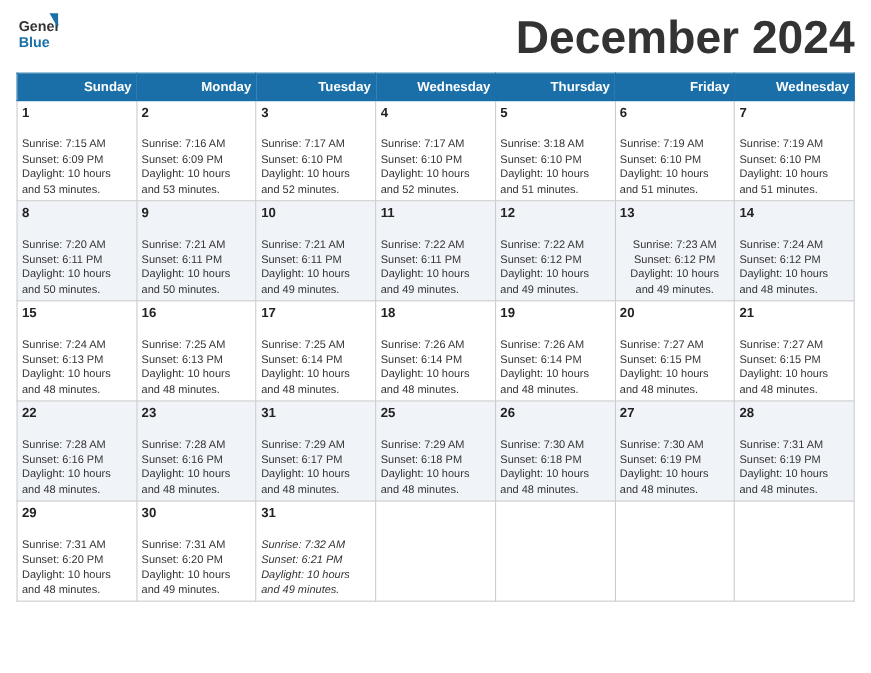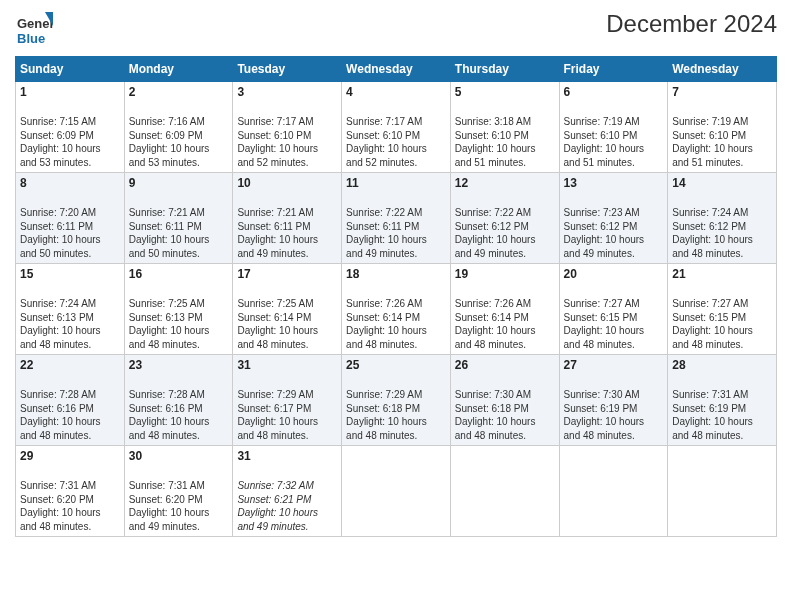--- a/index.html
+++ b/index.html
@@ -24,38 +24,38 @@
     }
     .logo {
       display: flex;
       flex-direction: column;
       align-items: flex-start;
     }
     .title-area {
       text-align: right;
     }
     .main-title {
-      font-size: 24px;
-      font-weight: normal;
+      font-size: 42px;
+      font-weight: bold;
       color: #333;
     }
     .subtitle {
       font-size: 14px;
       color: #555;
     }
     .calendar {
       width: 100%;
       border-collapse: collapse;
       font-size: 10px;
     }
     .calendar th {
       background: #1a6fa8;
       color: #fff;
       padding: 5px 4px;
-      text-align: left;
+      text-align: right;
       font-size: 12px;
       font-weight: bold;
       border: 1px solid #1a6fa8;
     }
     .calendar td {
       border: 1px solid #ccc;
       padding: 3px 4px;
       vertical-align: top;
       width: calc(100% / 7);
       background: #fff;
@@ -188,21 +188,21 @@
 Daylight: 10 hours and 49 minutes.</div>
           </td>
           <td>
             <span class="day-num">12</span>
             <div class="day-info" style="white-space: pre-line;">Sunrise: 7:22 AM
 Sunset: 6:12 PM
 Daylight: 10 hours and 49 minutes.</div>
           </td>
           <td>
             <span class="day-num">13</span>
-            <div class="day-info" style="white-space: pre-line;">Sunrise: 7:23 AM
+            <div class="day-info" style="white-space: pre-line; text-align: center;">Sunrise: 7:23 AM
 Sunset: 6:12 PM
 Daylight: 10 hours and 49 minutes.</div>
           </td>
           <td>
             <span class="day-num">14</span>
             <div class="day-info" style="white-space: pre-line;">Sunrise: 7:24 AM
 Sunset: 6:12 PM
 Daylight: 10 hours and 48 minutes.</div>
           </td>
         </tr>

